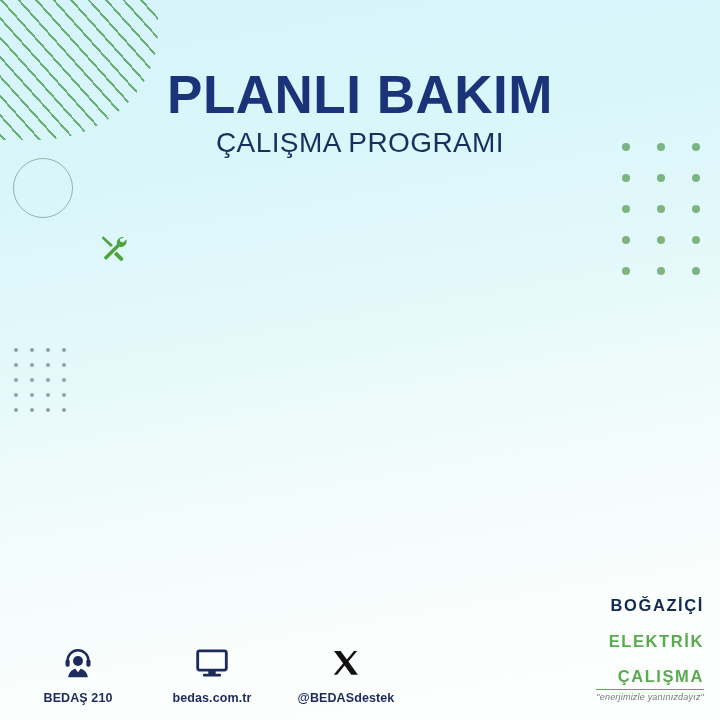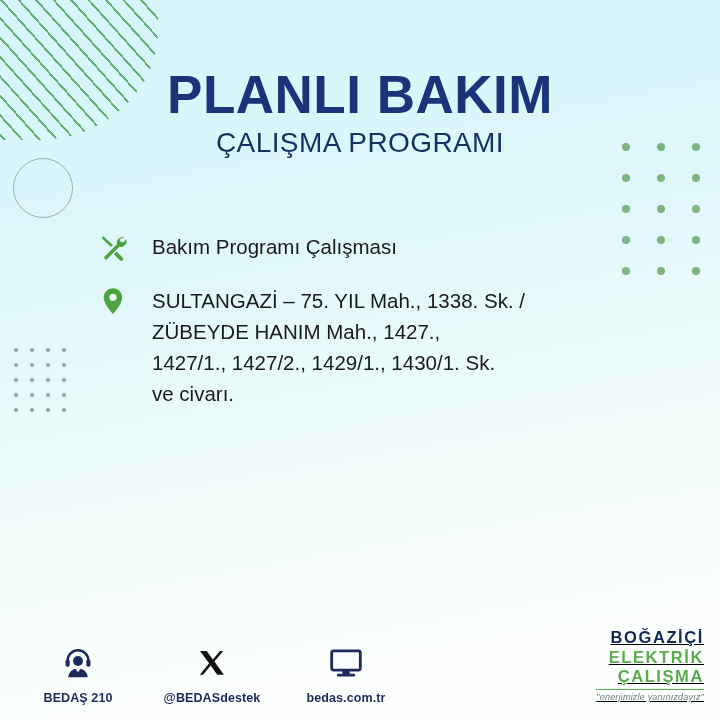--- a/index.html
+++ b/index.html
@@ -173,37 +173,36 @@
     letter-spacing: .1px;
   }
 
   
   .brand {
     position: absolute;
     right: 16px;
     bottom: 18px;
     text-align: right;
     line-height: 1;
-    text-decoration: underline;
   }
   .brand .b1 {
     font-size: 16.5px;
     font-weight: 700;
     letter-spacing: 1.6px;
     color: #122a52;
     display: block;
   }
   .brand .b2,
   .brand .b3 {
     font-size: 16.5px;
     font-weight: 700;
     letter-spacing: 1.6px;
     color: #5aab4e;
     display: block;
-    margin-top: 3px;
+    margin-top: 19px;
   }
   .brand .b-rule {
     height: 1.5px;
     background: #5aab4e;
     margin: 4px 0 3px 0;
   }
   .brand .b4 {
     font-size: 9px;
     font-style: italic;
     color: #6f7a7d;
@@ -270,35 +269,22 @@
     <div class="row" id="row-work">
       <span class="icon-wrap">
         <svg width="31" height="31" viewBox="0 0 24 24" aria-hidden="true">
 
           <path d="M20.3 4.2a4.4 4.4 0 0 0-5.6 5.3L4.4 19.8l1.9 1.9L16.6 11.4a4.4 4.4 0 0 0 5.3-5.6l-2.4 2.4-2.1-.6-.6-2.1z" fill="#4da43f"></path>
 
           <path d="M4.1 3.3 2.8 4.6l7.1 7.1 1.6-1.6z" fill="#4da43f"></path>
           <path d="M14.4 15.1l4.8 4.8a1.5 1.5 0 0 1-2.1 2.1l-4.8-4.8z" fill="#4da43f"></path>
         </svg>
       </span>
-      <span class="row-text">Bakım Programı Çalışması</span>
     </div>
 
-    <div class="row" id="row-loc">
-      <span class="icon-wrap">
-        <svg width="30" height="30" viewBox="0 0 24 24" aria-hidden="true">
-          <path d="M12 1.8c-4.1 0-7.4 3.3-7.4 7.4 0 5.4 7.4 13.1 7.4 13.1s7.4-7.7 7.4-13.1c0-4.1-3.3-7.4-7.4-7.4z" fill="#4da43f"></path>
-          <circle cx="12" cy="9" r="2.9" fill="#e8f9f6"></circle>
-        </svg>
-      </span>
-      <span class="row-text">SULTANGAZİ – 75. YIL Mah., 1338. Sk. /
-ZÜBEYDE HANIM Mah., 1427.,
-1427/1., 1427/2., 1429/1., 1430/1. Sk.
-ve civarı.</span>
-    </div>
 
   </div>
 
   <div class="footer">
 
     <div class="footer-items">
 
       <div class="f-item">
         <span class="f-icon">
           <svg width="34" height="34" viewBox="0 0 24 24" aria-hidden="true">
@@ -308,38 +294,38 @@
             <circle cx="12" cy="10.6" r="3.5" fill="#1d2a5c"></circle>
             <path d="M5.1 22c.4-4 3.4-6.2 6.9-6.2s6.5 2.2 6.9 6.2z" fill="#1d2a5c"></path>
             <path d="M10 15.9 12 18.6 14 15.9 12.6 15.4 11.4 15.4z" fill="#ffffff"></path>
           </svg>
         </span>
         <span class="f-label">BEDAŞ 210</span>
       </div>
 
       <div class="f-item">
         <span class="f-icon">
-          <svg width="30" height="30" viewBox="0 0 24 24" aria-hidden="true">
-            <path d="M2.4 2.3h5.3l5 6.9 5.7-6.9h2.6l-7.1 8.5 7.6 10.5h-5.3l-5.3-7.3-6 7.3H2.2l7.5-9.1z" fill="#111111"></path>
-          </svg>
-        </span>
-        <span class="f-label">@BEDASdestek</span>
-      </div>
-
-      <div class="f-item">
-        <span class="f-icon">
           <svg width="34" height="34" viewBox="0 0 24 24" aria-hidden="true">
             <rect x="1.9" y="3.4" width="20.2" height="13.6" rx="1.4" fill="none" stroke="#1d2a5c" stroke-width="2"></rect>
             <rect x="9.4" y="17.2" width="5.2" height="2.6" fill="#1d2a5c"></rect>
             <rect x="5.6" y="19.6" width="12.8" height="1.9" rx=".9" fill="#1d2a5c"></rect>
           </svg>
         </span>
         <span class="f-label">bedas.com.tr</span>
       </div>
 
+      <div class="f-item">
+        <span class="f-icon">
+          <svg width="30" height="30" viewBox="0 0 24 24" aria-hidden="true">
+            <path d="M2.4 2.3h5.3l5 6.9 5.7-6.9h2.6l-7.1 8.5 7.6 10.5h-5.3l-5.3-7.3-6 7.3H2.2l7.5-9.1z" fill="#111111"></path>
+          </svg>
+        </span>
+        <span class="f-label">@BEDASdestek</span>
+      </div>
+
     </div>
 
     <div class="brand">
       <span class="b1">BOĞAZİÇİ</span>
       <span class="b2">ELEKTRİK</span>
       <span class="b3">ÇALIŞMA</span>
       <div class="b-rule"></div>
       <span class="b4">"enerjimizle yanınızdayız"</span>
     </div>
 

